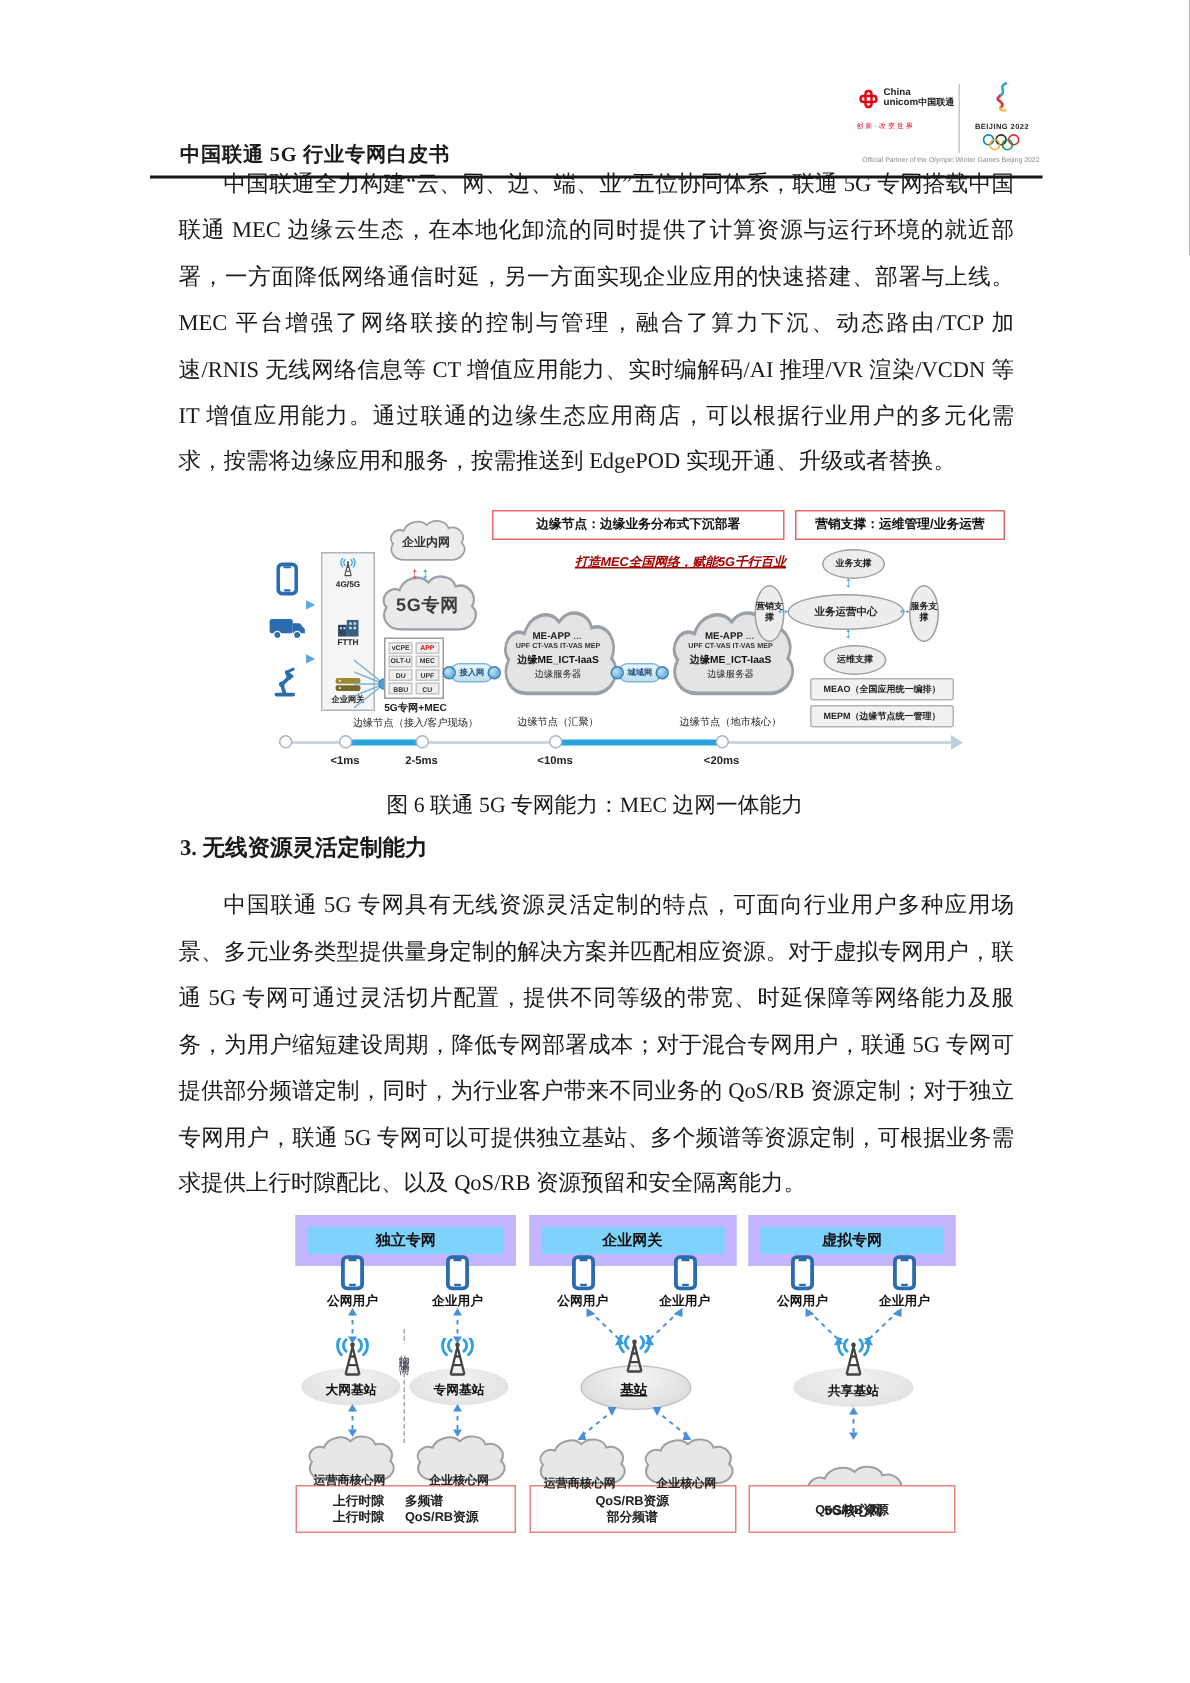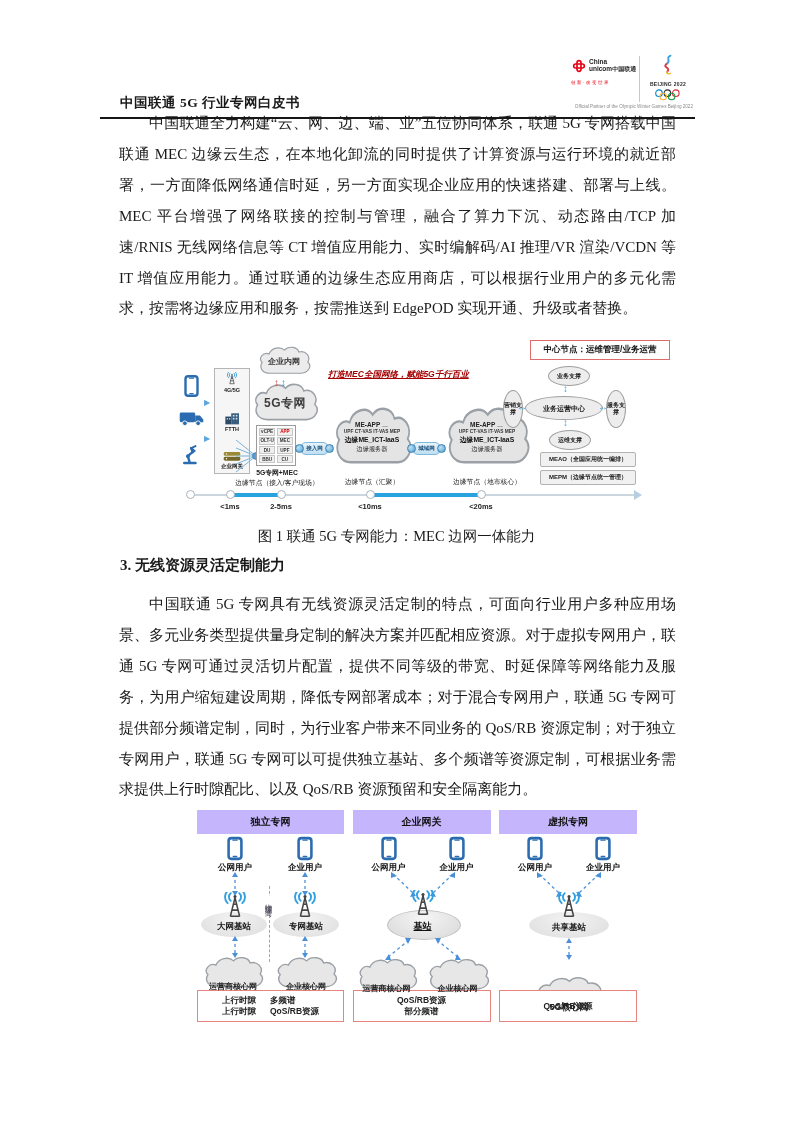--- a/index.html
+++ b/index.html
@@ -26,21 +26,21 @@
   .p1{top:108px;}
   .p2{top:589px;}
   .caption{position:absolute;left:100px;right:100px;top:527px;text-align:center;font-size:14.5px;}
   .heading3{position:absolute;left:120px;top:556px;font-size:15px;font-weight:bold;}
   .page-num{position:absolute;left:0;right:0;top:1028px;text-align:center;font-size:13px;}
 
   
   .fig9{position:absolute;left:178px;top:338px;width:492px;height:178px;font-family:"Liberation Sans",sans-serif;}
   .banner{position:absolute;top:2px;height:18px;border:1.5px solid #e06b6b;background:#fff;
           display:flex;align-items:center;justify-content:center;font-size:8.5px;font-weight:bold;color:#111;}
-  .slogan{position:absolute;left:150px;width:196px;top:31px;text-align:left;color:#a40000;
+  .slogan{position:absolute;left:150px;width:196px;top:31px;text-align:right;color:#a40000;
           font-size:8.5px;font-weight:bold;font-style:italic;text-decoration:underline;}
   .licon{position:absolute;left:0;width:26px;text-align:center;}
   .flow-arrow{position:absolute;font-size:8px;color:#5aa7e0;}
   .access-box{position:absolute;left:36px;top:30px;width:36px;height:106px;background:#f6f6f6;
               border:1px solid #b5b5b5;display:flex;flex-direction:column;align-items:center;
               justify-content:space-between;padding:3px 0;box-sizing:border-box;}
   .acc-item{display:flex;flex-direction:column;align-items:center;}
   .acc-label{font-size:5.5px;font-weight:bold;color:#222;margin-top:1px;}
   .cloud{position:absolute;}
   .cloud svg.cl{position:absolute;left:0;top:0;width:100%;height:100%;}
@@ -83,21 +83,21 @@
   .tl-dot{position:absolute;top:152px;width:9px;height:9px;background:#fff;border:1.5px solid #aab4bd;
           border-radius:50%;box-sizing:border-box;z-index:2;}
   .tl-label{position:absolute;top:164px;width:44px;text-align:center;font-size:7.5px;font-weight:bold;color:#222;}
   .fanlines{position:absolute;left:58px;top:96px;z-index:1;}
 
   
   .fig10{position:absolute;left:197px;top:810px;width:440px;height:212px;display:flex;
          justify-content:space-between;font-family:"Liberation Sans",sans-serif;}
   .col{position:relative;height:100%;}
   .col1{width:147px;}.col2{width:138px;}.col3{width:138px;}
-  .col-title{position:absolute;left:0;right:0;top:0;height:18px;border:3px solid #c4b5fd;background:#c4b5fd;
+  .col-title{position:absolute;left:0;right:0;top:0;height:18px;border:8px solid #c4b5fd;background:#7dd3fc;
              display:flex;align-items:center;justify-content:center;font-size:10px;font-weight:bold;color:#111;}
   .userlabel{position:absolute;font-size:8.5px;font-weight:bold;color:#111;text-align:center;width:54px;}
   .ph-pos{position:absolute;width:16px;height:25px;}
   .st-ell{position:absolute;background:radial-gradient(ellipse at 50% 30%,#f3f3f3,#ddd);
           border-radius:50%;display:flex;align-items:flex-end;justify-content:center;
           font-size:8.5px;font-weight:bold;color:#111;padding-bottom:4px;box-sizing:border-box;}
   .cyl{position:absolute;background:radial-gradient(ellipse at 50% 25%,#f5f5f5,#d8d8d8);
        border-radius:50%;border:1px solid #c2c2c2;}
   .st-label{position:absolute;font-size:9px;font-weight:bold;color:#111;text-align:center;}
   .sep-line{position:absolute;border-left:1.5px dashed #9aa7b5;}
@@ -165,21 +165,22 @@
         </span>
       </div>
       <div class="partner-line">Official Partner of the Olympic Winter Games Beijing 2022</div>
     </div>
   </div>
 
   <p class="body-text p1">中国联通全力构建“云、网、边、端、业”五位协同体系，联通 5G 专网搭载中国联通 MEC 边缘云生态，在本地化卸流的同时提供了计算资源与运行环境的就近部署，一方面降低网络通信时延，另一方面实现企业应用的快速搭建、部署与上线。MEC 平台增强了网络联接的控制与管理，融合了算力下沉、动态路由/TCP 加速/RNIS 无线网络信息等 CT 增值应用能力、实时编解码/AI 推理/VR 渲染/VCDN 等 IT 增值应用能力。通过联通的边缘生态应用商店，可以根据行业用户的多元化需求，按需将边缘应用和服务，按需推送到 EdgePOD 实现开通、升级或者替换。</p>
 
   <div class="fig9">
 
-    <div class="banner" style="left:352px;width:138px;">中心节点：运维管理/业务运营</div>
+    <div class="banner" style="left:150px;width:193px;">边缘节点：边缘业务分布式下沉部署</div>
+    <div class="banner" style="left:352px;width:138px;">营销支撑：运维管理/业务运营</div>
     <div class="slogan">打造MEC全国网络，赋能5G千行百业</div>
 
     <div class="licon" style="top:36px;">
       <svg width="15" height="24" viewBox="0 0 20 30">
           <rect x="2" y="2" width="16" height="26" rx="3.5" fill="#fff" stroke="#2b6cb0" stroke-width="3.2"></rect>
           <rect x="6.5" y="3.6" width="7" height="1.8" rx=".9" fill="#2b6cb0"></rect>
           <rect x="7" y="24.2" width="6" height="1.8" rx=".9" fill="#2b6cb0"></rect>
         </svg>
     </div>
     <div class="licon" style="top:72px;">
@@ -344,21 +345,21 @@
     <div class="tl-dot" style="left:48px;"></div>
     <div class="tl-dot" style="left:99px;"></div>
     <div class="tl-dot" style="left:188px;"></div>
     <div class="tl-dot" style="left:299px;"></div>
     <div class="tl-label" style="left:30px;">&lt;1ms</div>
     <div class="tl-label" style="left:81px;">2-5ms</div>
     <div class="tl-label" style="left:170px;">&lt;10ms</div>
     <div class="tl-label" style="left:281px;">&lt;20ms</div>
   </div>
 
-  <div class="caption">图 1 联通 5G 专网能力：MEC 边网一体能力</div>
+  <div class="caption">图 6 联通 5G 专网能力：MEC 边网一体能力</div>
   <div class="heading3">3. 无线资源灵活定制能力</div>
   <p class="body-text p2">中国联通 5G 专网具有无线资源灵活定制的特点，可面向行业用户多种应用场景、多元业务类型提供量身定制的解决方案并匹配相应资源。对于虚拟专网用户，联通 5G 专网可通过灵活切片配置，提供不同等级的带宽、时延保障等网络能力及服务，为用户缩短建设周期，降低专网部署成本；对于混合专网用户，联通 5G 专网可提供部分频谱定制，同时，为行业客户带来不同业务的 QoS/RB 资源定制；对于独立专网用户，联通 5G 专网可以可提供独立基站、多个频谱等资源定制，可根据业务需求提供上行时隙配比、以及 QoS/RB 资源预留和安全隔离能力。</p>
 
   <div class="fig10">
 
     <div class="col col1">
       <svg class="arrows-svg" width="147" height="212" viewBox="0 0 147 212">
         <g stroke="#4a90d9" stroke-width="1.3" stroke-dasharray="3,3" fill="none">
           <line x1="38" y1="64" x2="38" y2="84"></line>
             <line x1="108" y1="64" x2="108" y2="84"></line>

